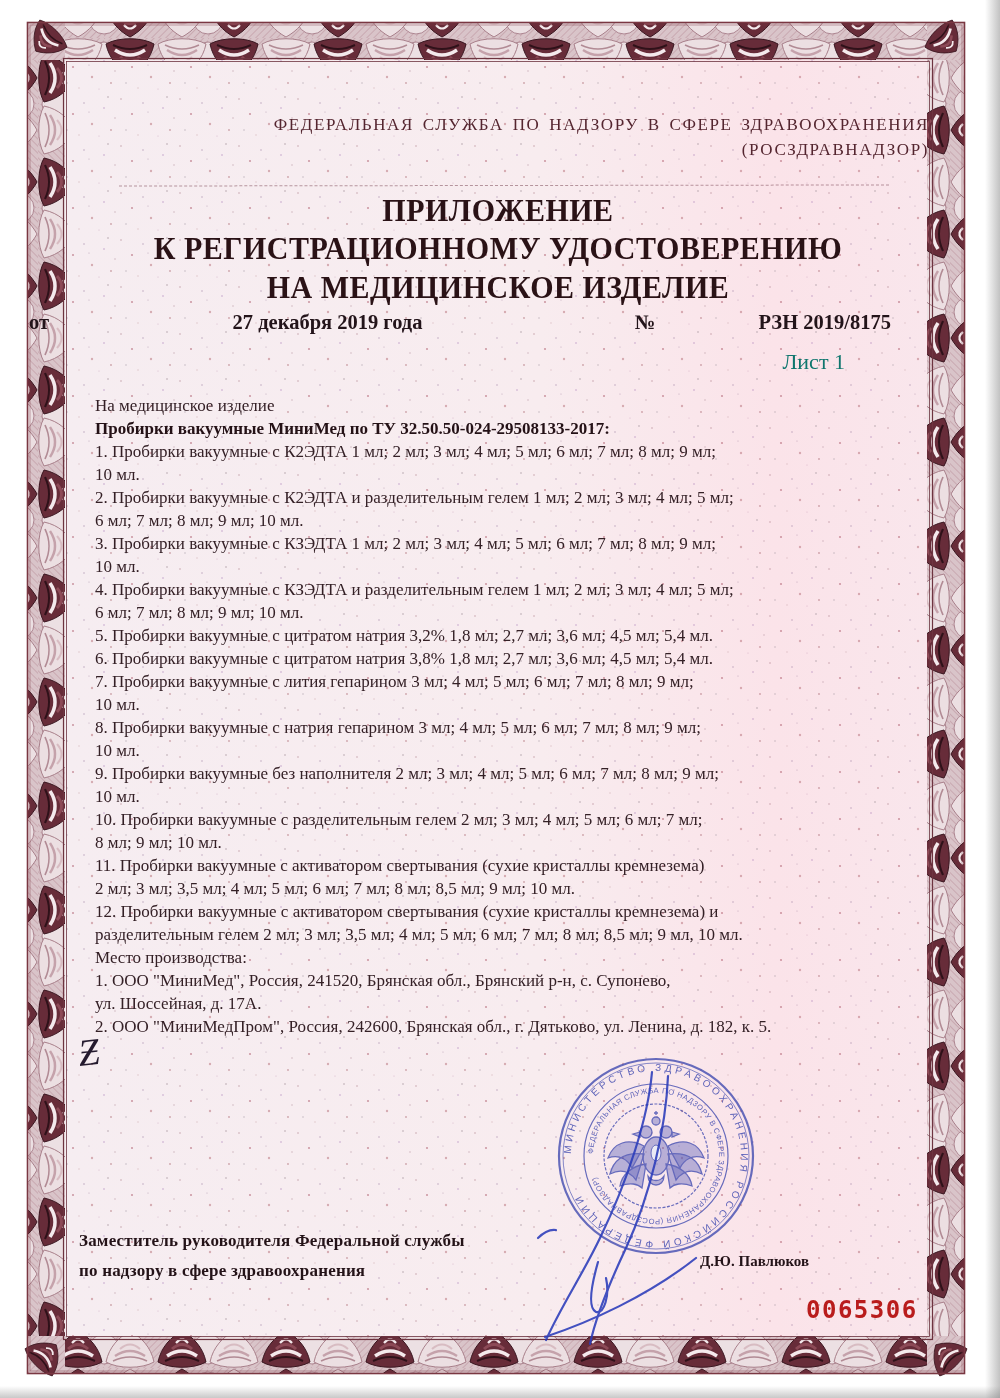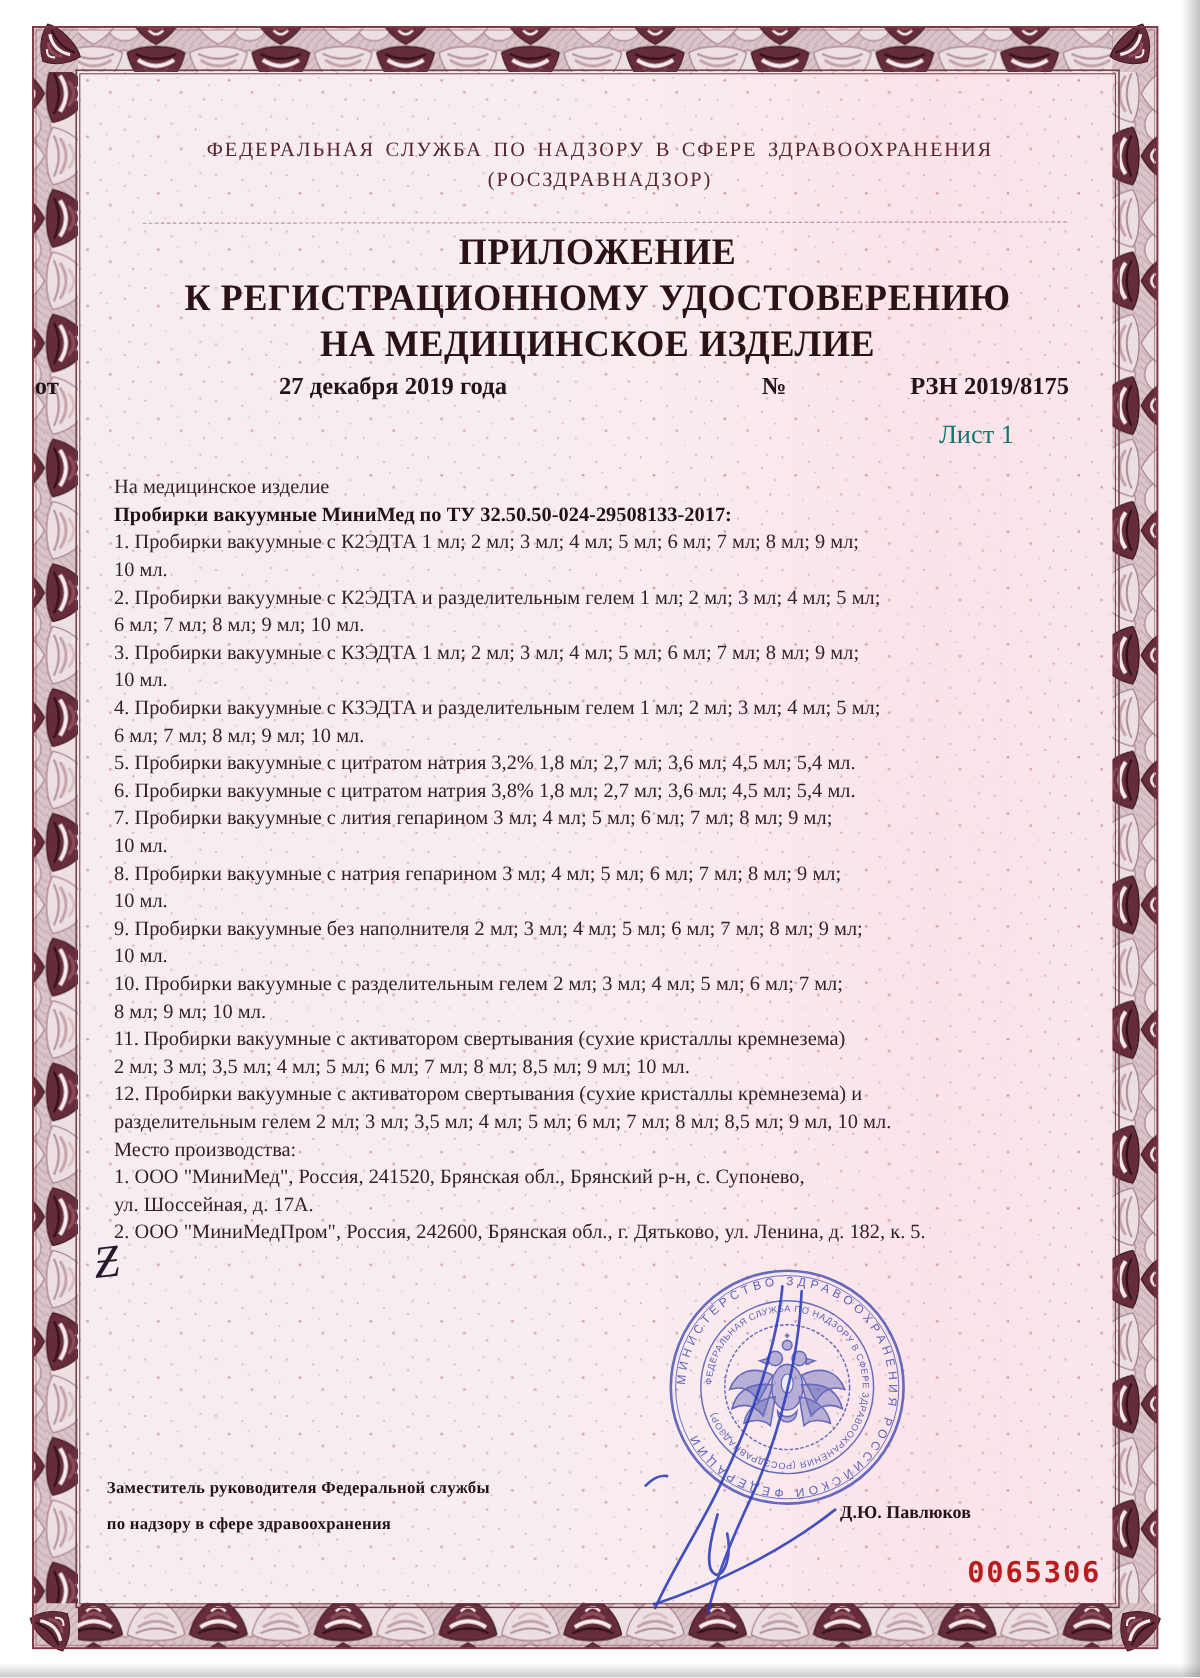--- a/index.html
+++ b/index.html
@@ -1,40 +1,40 @@
 <!DOCTYPE html>
 <html><head>
 <meta charset="utf-8">
 <style>
   html,body{margin:0;padding:0;background:#ffffff;}
   .page{position:relative;width:1000px;height:1398px;background:#ffffff;overflow:hidden;
         font-family:"Liberation Serif",serif;color:#372228;}
   .border-svg{position:absolute;left:0;top:0;z-index:1;}
   .content{position:absolute;left:67px;top:62px;width:862px;height:1274px;z-index:3;}
-  .agency{position:absolute;top:50px;left:4px;right:0;text-align:center;
+  .agency{position:absolute;top:50px;left:4px;right:0;text-align:right;
           font-size:17px;line-height:25px;letter-spacing:1.6px;word-spacing:3px;color:#54252f;}
   .divider{position:absolute;top:123px;left:52px;right:40px;height:0;
            border-top:1px dashed rgba(109,52,66,.48);transform:rotate(-.08deg);}
   .doc-title{position:absolute;top:131px;left:0;right:0;text-align:center;
              font-weight:bold;font-size:30px;line-height:37px;letter-spacing:.5px;color:#2a1216;
              transform:scaleY(1.04);}
   .dateline{position:absolute;top:249px;left:0;right:0;display:flex;justify-content:space-between;
             font-weight:bold;font-size:20.5px;color:#23141a;transform:translateX(-38px);}
   .dateline .gap{display:inline-block;width:34px;}
   .dateline .numlabel{margin-right:14px;}
   .sheet{position:absolute;top:287px;right:84px;font-size:22px;color:#0f766e;}
   .bodytext{position:absolute;top:332px;left:28px;right:8px;font-size:17px;line-height:23px;color:#342026;}
   .bodytext p{margin:0;white-space:pre-wrap;}
   .bodytext p.bold{font-weight:bold;color:#241116;}
   .zmark{position:absolute;left:78px;top:1030px;z-index:3;font-style:italic;font-size:38px;
          color:#241a2e;transform:rotate(-6deg);font-family:"Liberation Serif",serif;}
   .stamp{position:absolute;left:550px;top:1050px;z-index:4;}
   .sig-overlay{position:absolute;left:0;top:0;z-index:5;pointer-events:none;}
-  .sign-block{position:absolute;left:89px;top:1226px;z-index:4;font-weight:bold;
-              font-size:14px;line-height:30px;color:#241318;letter-spacing:.2px;}
+  .sign-block{position:absolute;left:79px;top:1226px;z-index:4;font-weight:bold;
+              font-size:17px;line-height:30px;color:#241318;letter-spacing:.2px;}
   .signer{position:absolute;left:700px;top:1253px;z-index:4;font-weight:bold;
           font-size:15px;color:#241318;}
   .serial{position:absolute;left:806px;top:1296px;z-index:6;
           font-family:"DejaVu Sans Mono",monospace;font-weight:bold;font-size:24px;
           letter-spacing:1.5px;color:#b91c1c;}
   .shadow-right{position:absolute;right:0;top:0;width:15px;height:100%;z-index:9;
                 background:linear-gradient(to right,rgba(120,120,120,0),rgba(120,120,120,.45));}
   .shadow-bottom{position:absolute;left:0;bottom:0;width:100%;height:12px;z-index:9;
                  background:linear-gradient(to bottom,rgba(120,120,120,0),rgba(120,120,120,.4));}
   .stamp text{font-family:"Liberation Sans",sans-serif;}

